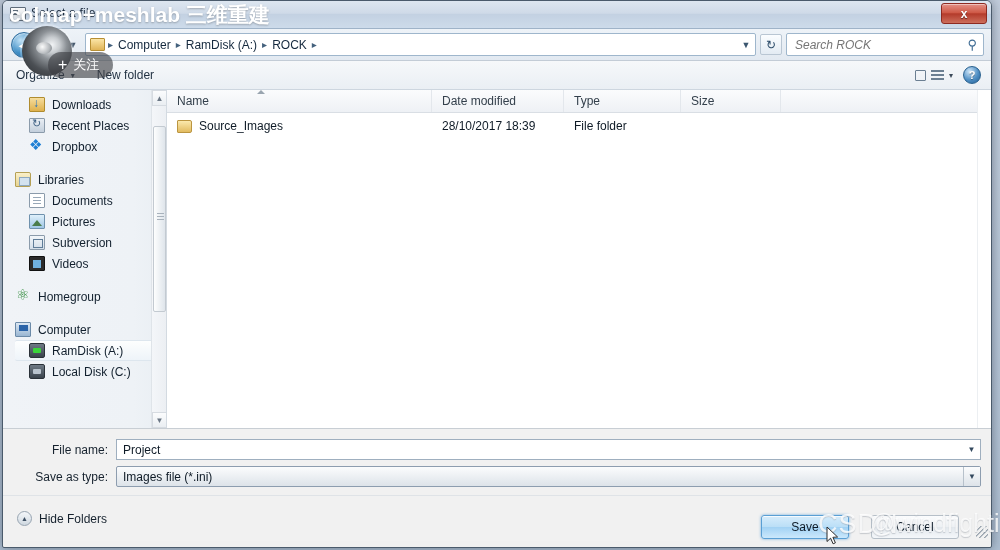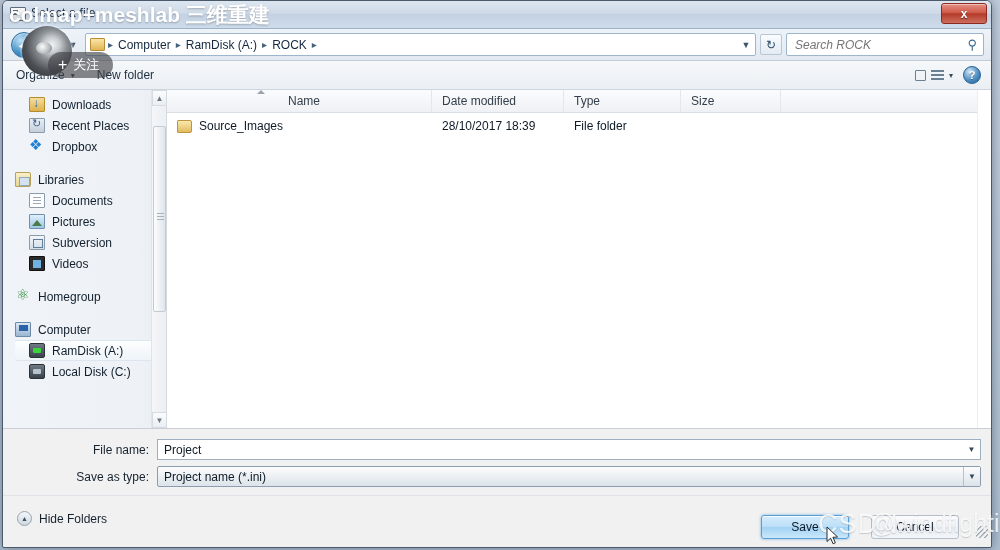--- a/index.html
+++ b/index.html
@@ -276,21 +276,21 @@
   }
 
   
   .form {
     position: relative;
     height: 66px;
     background: #f1f1f1;
     padding-top: 8px;
   }
   .frow { display:flex; align-items:center; height: 25px; margin-bottom: 2px; }
-  .flabel { width: 154px; text-align:right; padding-right:8px; font-size:12px; color:#16222e; }
+  .flabel { width: 113px; text-align:right; padding-right:8px; font-size:12px; color:#16222e; }
   .finput {
     flex: 1; margin-right: 10px; height: 21px;
     background: #fff; border:1px solid #9fafbf;
     display:flex; align-items:center;
     font-size:12px; color:#0f1b27; padding-left:6px;
     position:relative;
   }
   .fselect {
     flex: 1; margin-right: 10px; height: 21px;
     background: linear-gradient(#fbfcfd,#dde3e9);
@@ -523,21 +523,21 @@
           <div class="sb-arrow up">▲</div>
           <div class="sb-thumb">
             <span class="sb-grip"></span>
           </div>
           <div class="sb-arrow down">▼</div>
         </div>
       </div>
 
       <div class="filelist">
         <div class="colhdr" id="col-header">
-            <div class="col" style="width: 265px; text-align: center;"><span>Name</span><span class="sortmark"></span></div>
+            <div class="col" style="width: 265px;"><span>Name</span><span class="sortmark"></span></div>
             <div class="col" style="width: 132px;"><span>Date modified</span></div>
             <div class="col" style="width: 117px;"><span>Type</span></div>
             <div class="col" style="width: 100px;"><span>Size</span></div>
           </div>
         <div id="file-rows">
             <div class="row">
               <div class="cell" style="width: 265px;">
                 <span class="ic-folder"></span>
                 <span>Source_Images</span>
               </div>
@@ -560,21 +560,21 @@
       <div class="frow">
         <div class="flabel">File name:</div>
         <div class="finput">
           <span>Project</span>
           <span class="fdrop">▼</span>
         </div>
       </div>
       <div class="frow">
         <div class="flabel">Save as type:</div>
         <div class="fselect">
-          <span>Project name (*.ini)</span>
+          <span>Images file (*.ini)</span>
           <span class="fdrop">▼</span>
         </div>
       </div>
     </div>
 
     <div class="footer">
       <div class="hide-folders">
         <span class="circ-btn">▲</span>
         <span>Hide Folders</span>
       </div>

